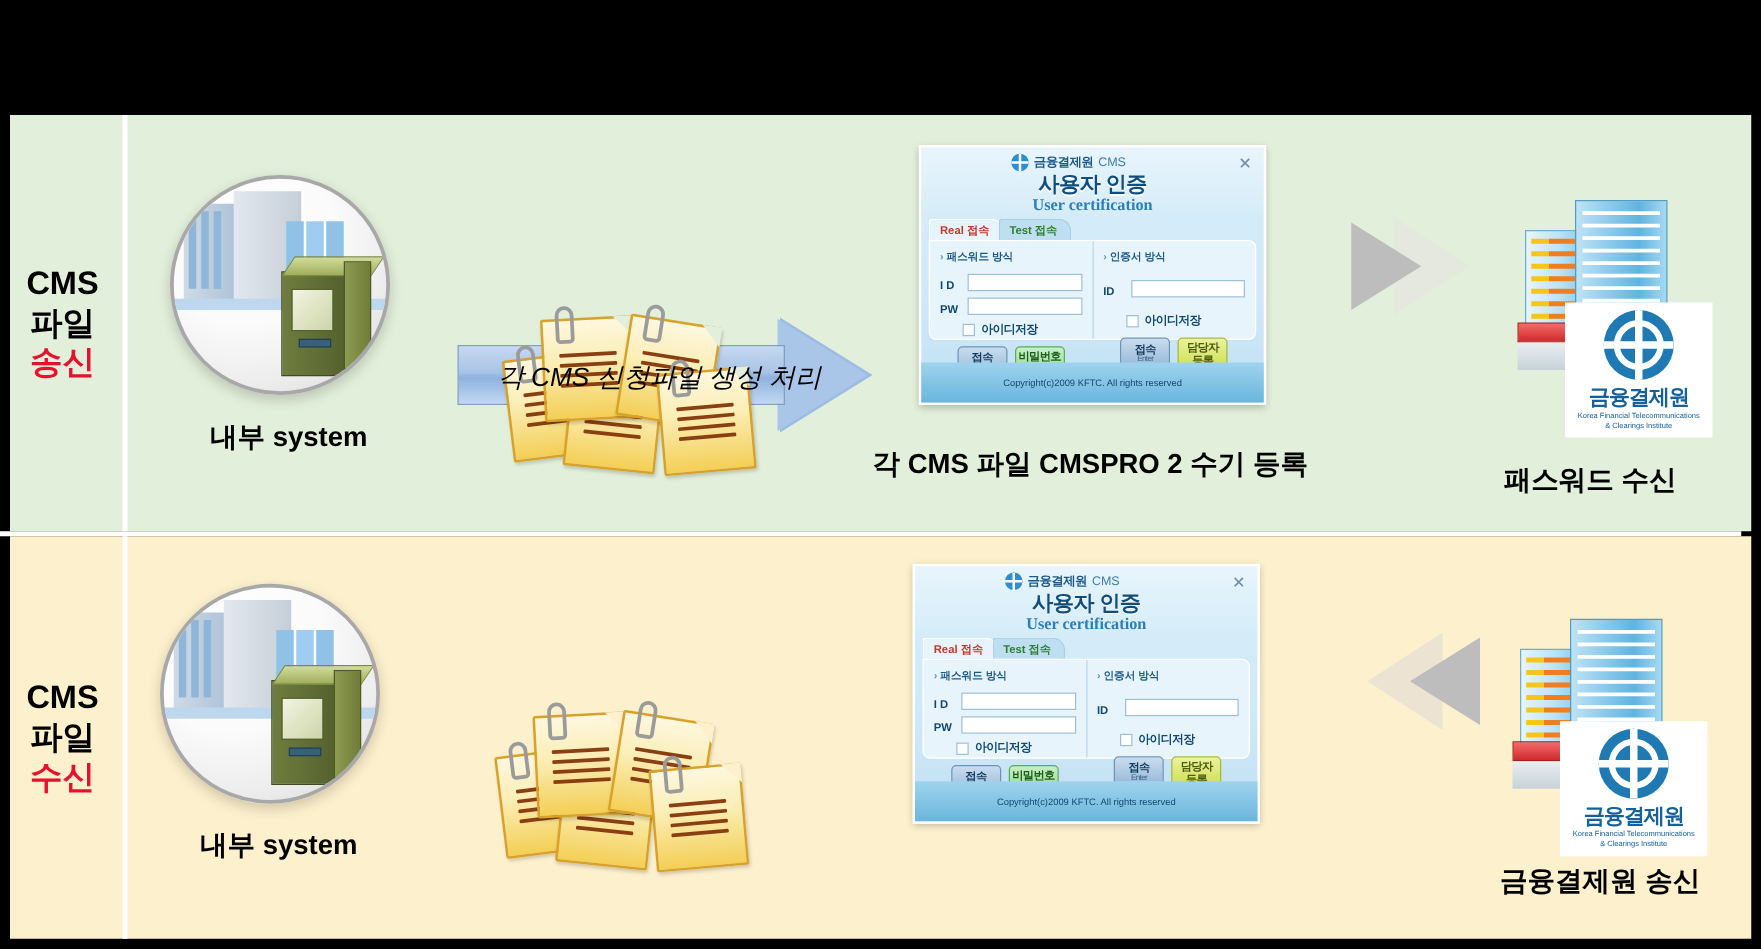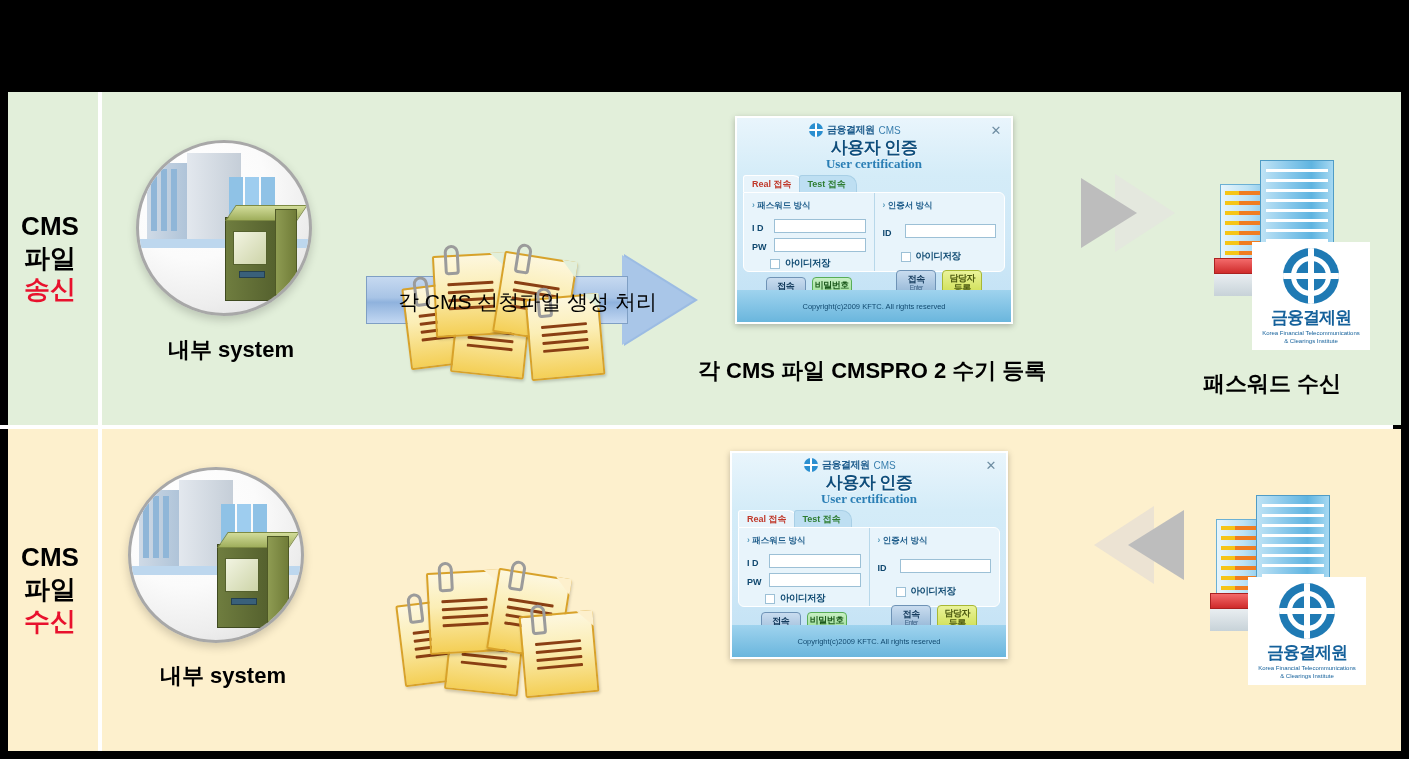--- a/index.html
+++ b/index.html
@@ -130,21 +130,21 @@
   
   .block-arrow {
     position: absolute; display: flex; align-items: center;
     font-size: 21px; color: #000; white-space: nowrap;
   }
   .block-arrow .body {
     position: absolute; top: 22px; height: 48px;
     border: 1px solid #7f9fc4;
   }
   .block-arrow .head { position: absolute; top: 0; width: 0; height: 0; }
-  .block-arrow .txt { position: relative; z-index: 3; }
+  .block-arrow .txt { position: relative; z-index: 3; font-style: italic; }
 
   #arrow-send { left: 358px; top: 162px; width: 332px; height: 92px; }
   #arrow-send .body {
     left: 0; width: 262px;
     background: linear-gradient(to bottom, #c6d9f0 0%, #a8c4e6 45%, #8fb2dd 55%, #c3d8f2 100%);
   }
   #arrow-send .head {
     left: 258px;
     border-top: 46px solid transparent;
     border-bottom: 46px solid transparent;
@@ -706,15 +706,16 @@
         <div class="logomark">
             <span class="ring"></span>
           </div>
         <div class="logo-kr">금융결제원</div>
         <div class="logo-en">
           <span>Korea Financial Telecommunications</span><br>
           <span>&amp; Clearings Institute</span>
         </div>
       </div>
     </div>
+    <div class="caption" style="left:1192px; top:261px; font-size:22px;">금융결제원 송신</div>
   </div>
 
 </div>
 
 </body></html>

